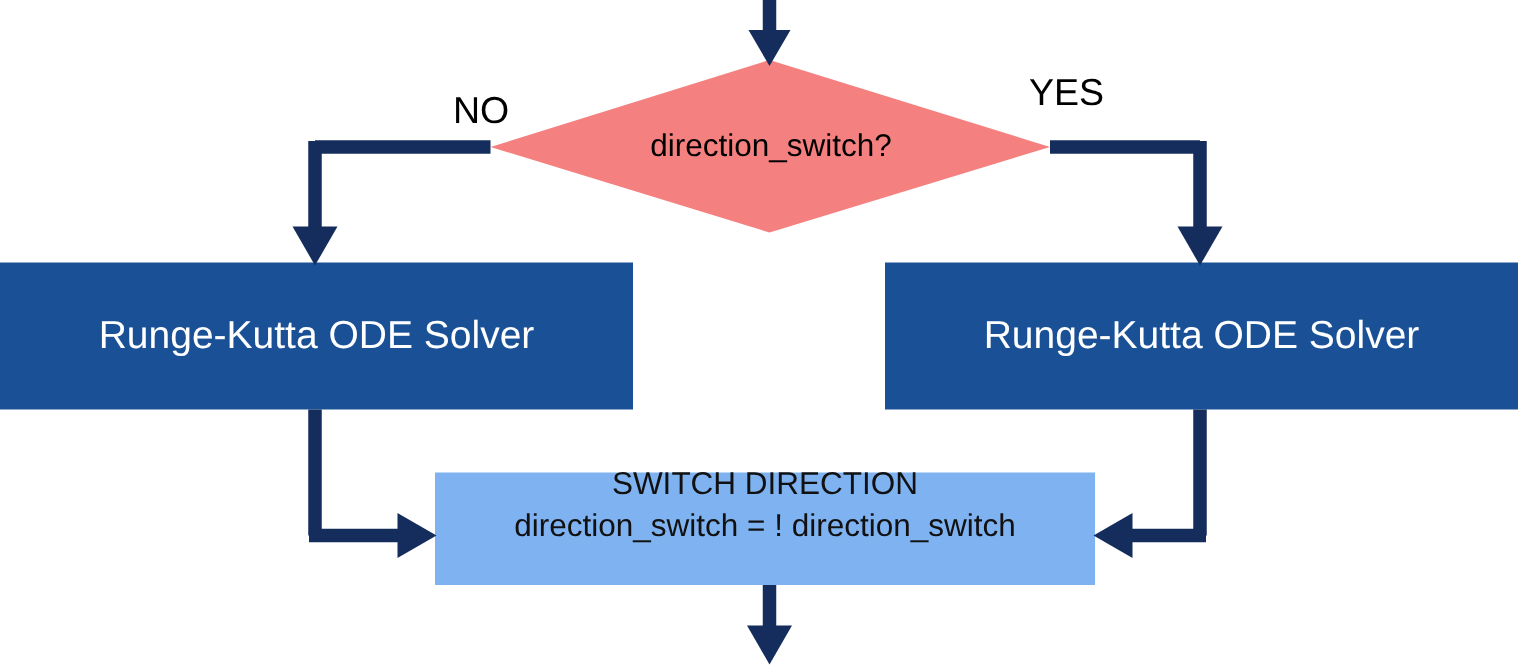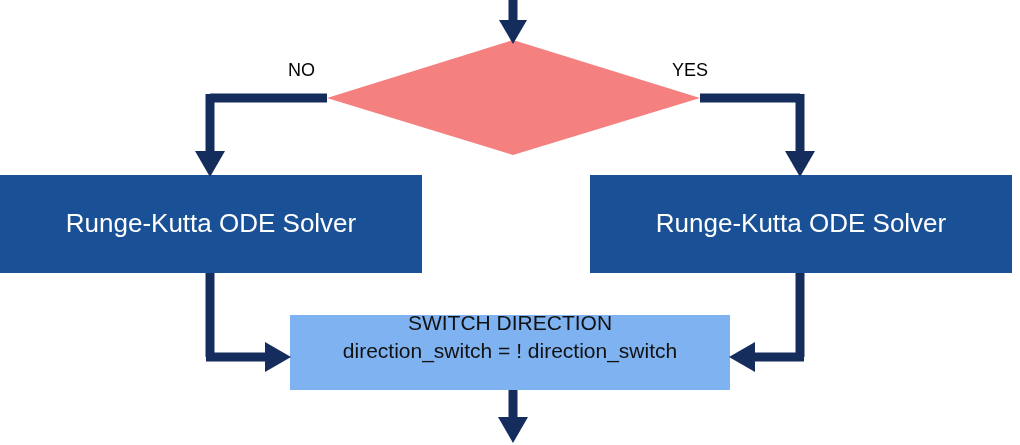--- a/index.html
+++ b/index.html
@@ -63,31 +63,32 @@
     left: 290px;
     top: 299px;
     width: 440px;
     height: 75px;
     color: #111111;
     font-size: 21px;
     line-height: 1.3;
   }
   .branch-label {
     position: absolute;
-    font-size: 18px;
+    font-size: 25px;
     color: #000000;
     pointer-events: none;
+    margin-left: 14px;
   }
   .label-no {
     left: 288px;
     top: 60px;
   }
   .label-yes {
     left: 672px;
-    top: 60px;
+    top: 48px;
     text-align: center;
   }
   .line1 { display: block; }
   .line2 { display: block; }
 </style>
 </head>
 <body>
 
 <div id="canvas">
 
@@ -129,20 +130,23 @@
       <line x1="804" y1="357" x2="744" y2="357" stroke="#142D5C" stroke-width="9"></line>
       <polygon points="729,357 755,342 755,372" fill="#142D5C"></polygon>
     </g>
 
     <g>
       <line x1="513" y1="390" x2="513" y2="423" stroke="#142D5C" stroke-width="9"></line>
       <polygon points="513,443 498,417 528,417" fill="#142D5C"></polygon>
     </g>
   </svg>
 
+  <div class="node-label decision-box">
+    <span>direction_switch?</span>
+  </div>
 
   <div class="branch-label label-no">NO</div>
   <div class="branch-label label-yes">YES</div>
 
   <div class="node-label process-box-left">
     <span class="line1">Runge-Kutta ODE Solver</span>
   </div>
 
   <div class="node-label process-box-right">
     <span class="line1">Runge-Kutta ODE Solver</span>

